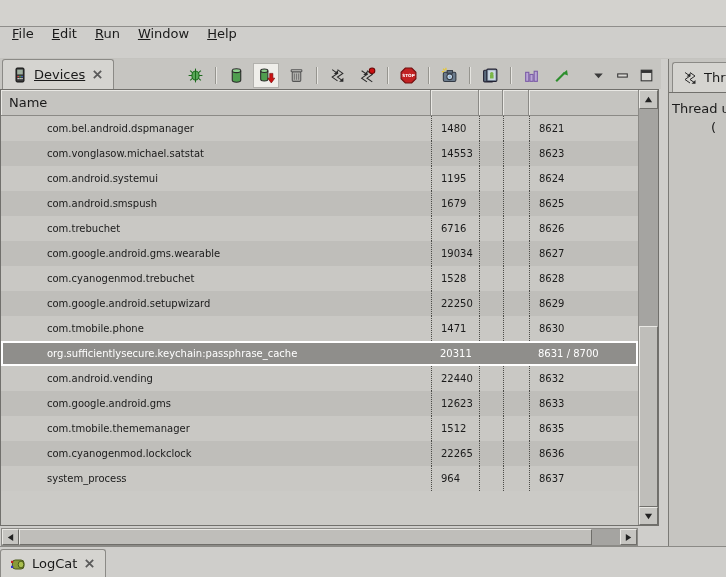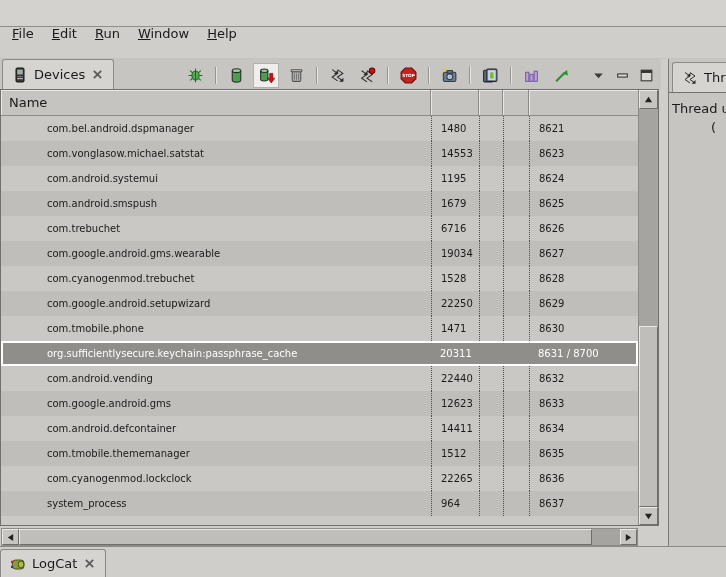--- a/index.html
+++ b/index.html
@@ -14,21 +14,21 @@
   
   .coolbar { height:32px; background:#cfcecb; border-bottom:1px solid #c4c3bf; }
 
   
   .main { display:flex; height:487px; }
   .left-panel { width:661px; display:flex; flex-direction:column; }
   .tabbar { height:33px; background:#c6c5c1; position:relative; display:flex; align-items:flex-end; }
   .tab { height:30px; background:#d5d4d0; border:1px solid #8b8a86; border-bottom:none;
          border-radius:3px 3px 0 0; display:flex; align-items:center; gap:6px;
          padding:0 9px; font-size:13px; white-space:nowrap; }
-  .tab.devices { margin-left:2px; }
+  .tab.devices { margin-left:2px;text-decoration:underline; }
   .icon16 svg { width:16px; height:16px; display:block; }
   .close-x svg { width:13px; height:13px; display:block; }
 
   
   .toolbar { position:absolute; right:3px; top:5px; display:flex; align-items:center; }
   .tb-btn { width:24px; height:23px; display:flex; align-items:center; justify-content:center; margin:0 3px; }
   .tb-btn svg { width:17px; height:17px; display:block; }
   .tb-btn.active { background:#efeeea; box-shadow:0 0 0 1px #b2b1ad; }
   .tb-sep { width:1px; height:17px; background:#96958f; box-shadow:1px 0 0 #e6e5e1; margin:0 5px; }
   .tb-btn[data-name="view-menu-icon"] { margin-left:13px; width:18px; }
@@ -334,27 +334,20 @@
               <div class="c port" data-name="client-port">8632</div>
             </div>
             <div class="trow" data-name="table-row">
               <div class="c name" data-name="client-name">com.google.android.gms</div>
               <div class="c pid" data-name="client-pid">12623</div>
               <div class="c e1" data-name="empty-cell"></div>
               <div class="c e2" data-name="empty-cell"></div>
               <div class="c port" data-name="client-port">8633</div>
             </div>
             <div class="trow" data-name="table-row">
-              <div class="c name" data-name="client-name">com.android.defcontainer</div>
-              <div class="c pid" data-name="client-pid">14411</div>
-              <div class="c e1" data-name="empty-cell"></div>
-              <div class="c e2" data-name="empty-cell"></div>
-              <div class="c port" data-name="client-port">8634</div>
-            </div>
-            <div class="trow" data-name="table-row">
               <div class="c name" data-name="client-name">com.tmobile.thememanager</div>
               <div class="c pid" data-name="client-pid">1512</div>
               <div class="c e1" data-name="empty-cell"></div>
               <div class="c e2" data-name="empty-cell"></div>
               <div class="c port" data-name="client-port">8635</div>
             </div>
             <div class="trow" data-name="table-row">
               <div class="c name" data-name="client-name">com.cyanogenmod.lockclock</div>
               <div class="c pid" data-name="client-pid">22265</div>
               <div class="c e1" data-name="empty-cell"></div>

